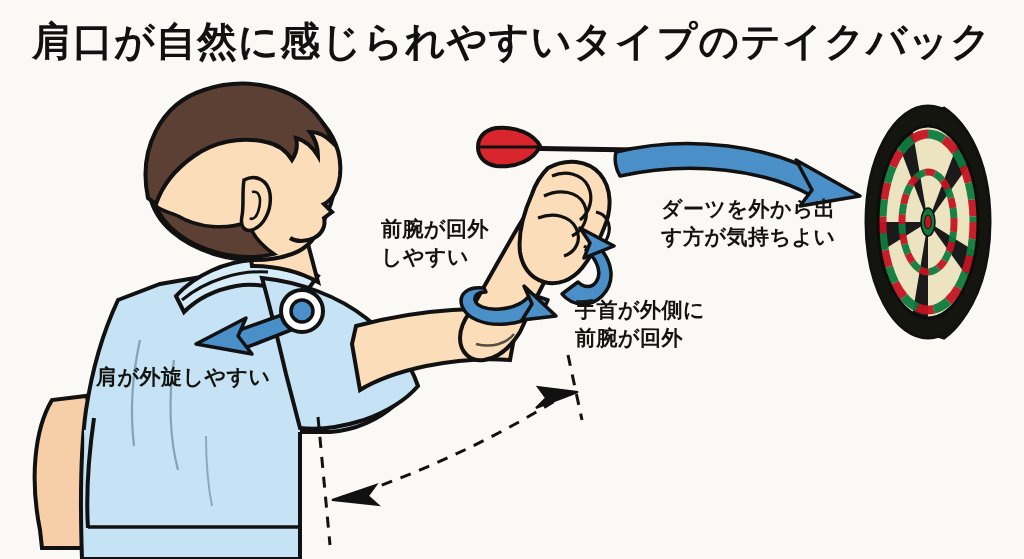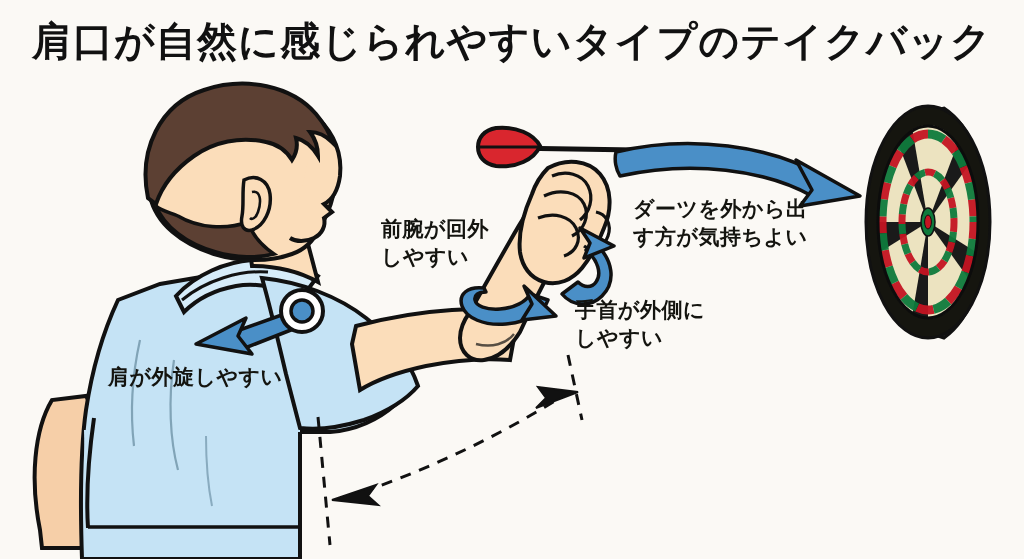--- a/index.html
+++ b/index.html
@@ -17,22 +17,22 @@
     white-space:nowrap;
   }
   .cap{
     position:absolute;font-weight:bold;color:#14140f;
     font-size:21px;line-height:1.32;letter-spacing:0.5px;
     font-family:"DejaVu Sans","Liberation Sans",sans-serif;
     white-space:pre-line;
   }
   #cap-forearm{left:381px;top:210px;margin-top:6px;}
   #cap-wrist{left:575px;top:297px;}
-  #cap-dart{left:633px;top:196px;font-family:Liberation Serif, serif;}
-  #cap-shoulder{left:108px;top:364px;}
+  #cap-dart{left:661px;top:196px;font-family:Liberation Serif, serif;}
+  #cap-shoulder{left:96px;top:364px;}
   #cap-arm{left:412px;top:487px;}
 </style>
 </head>
 <body>
 
 <div id="stage">
 
   <div id="title">肩口が自然に感じられやすいタイプのテイクバック</div>
 
   <svg class="layer" viewBox="0 0 1024 559">
@@ -232,21 +232,21 @@
 
       <ellipse cx="928" cy="222" rx="50" ry="96" fill="none" stroke="#0c0c0c" stroke-width="3"></ellipse>
     </g>
 
   </svg>
 
   <div class="cap" id="cap-forearm">前腕が回外
 しやすい</div>
 
   <div class="cap" id="cap-wrist">手首が外側に
-しやすい</div>
+前腕が回外</div>
 
   <div class="cap" id="cap-dart">ダーツを外から出
 す方が気持ちよい</div>
 
   <div class="cap" id="cap-shoulder">肩が外旋しやすい</div>
 
 
 </div>
 
 </body></html>

